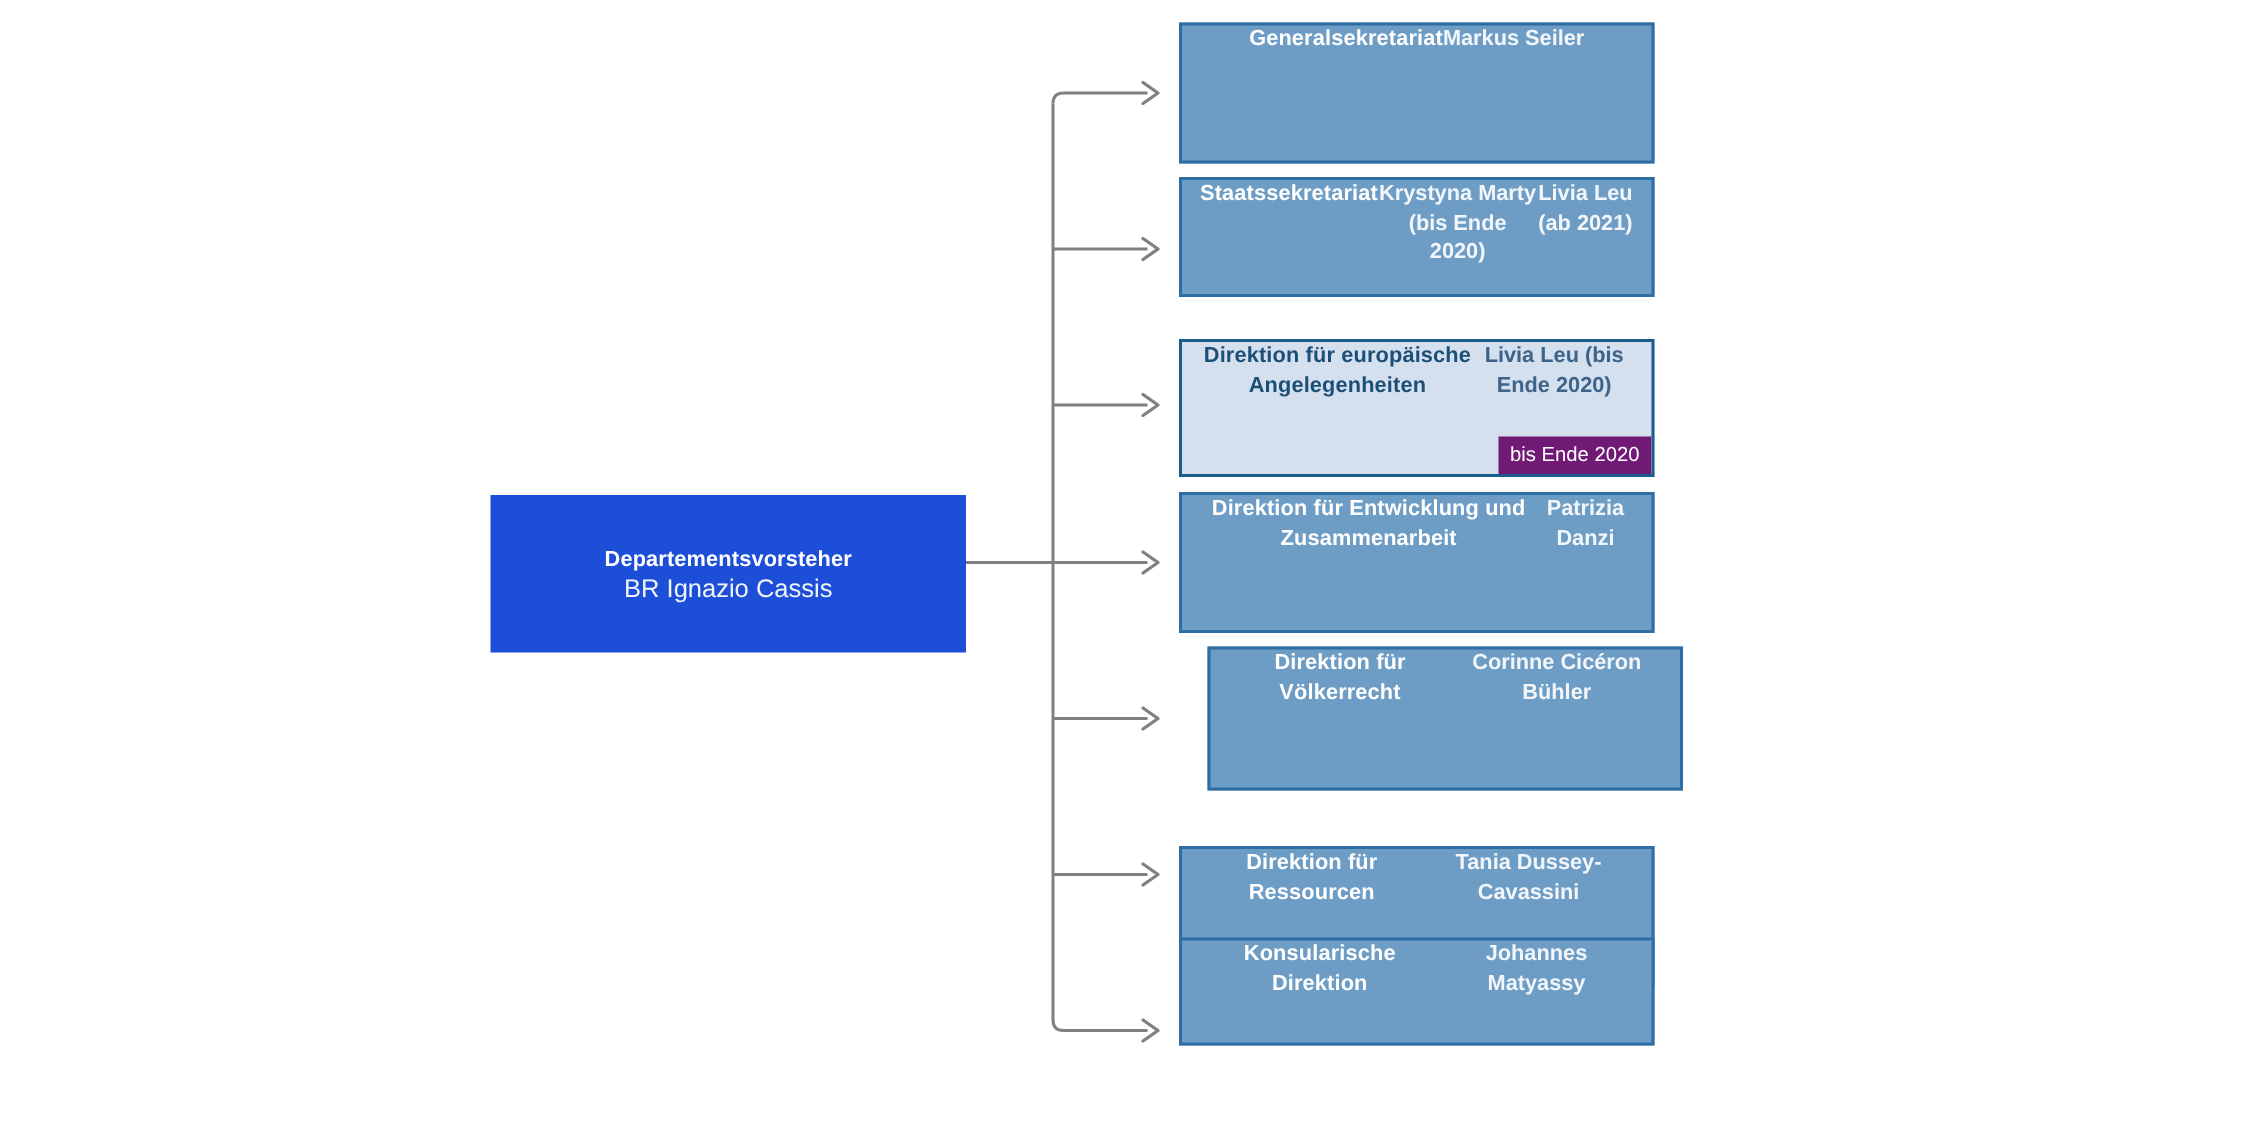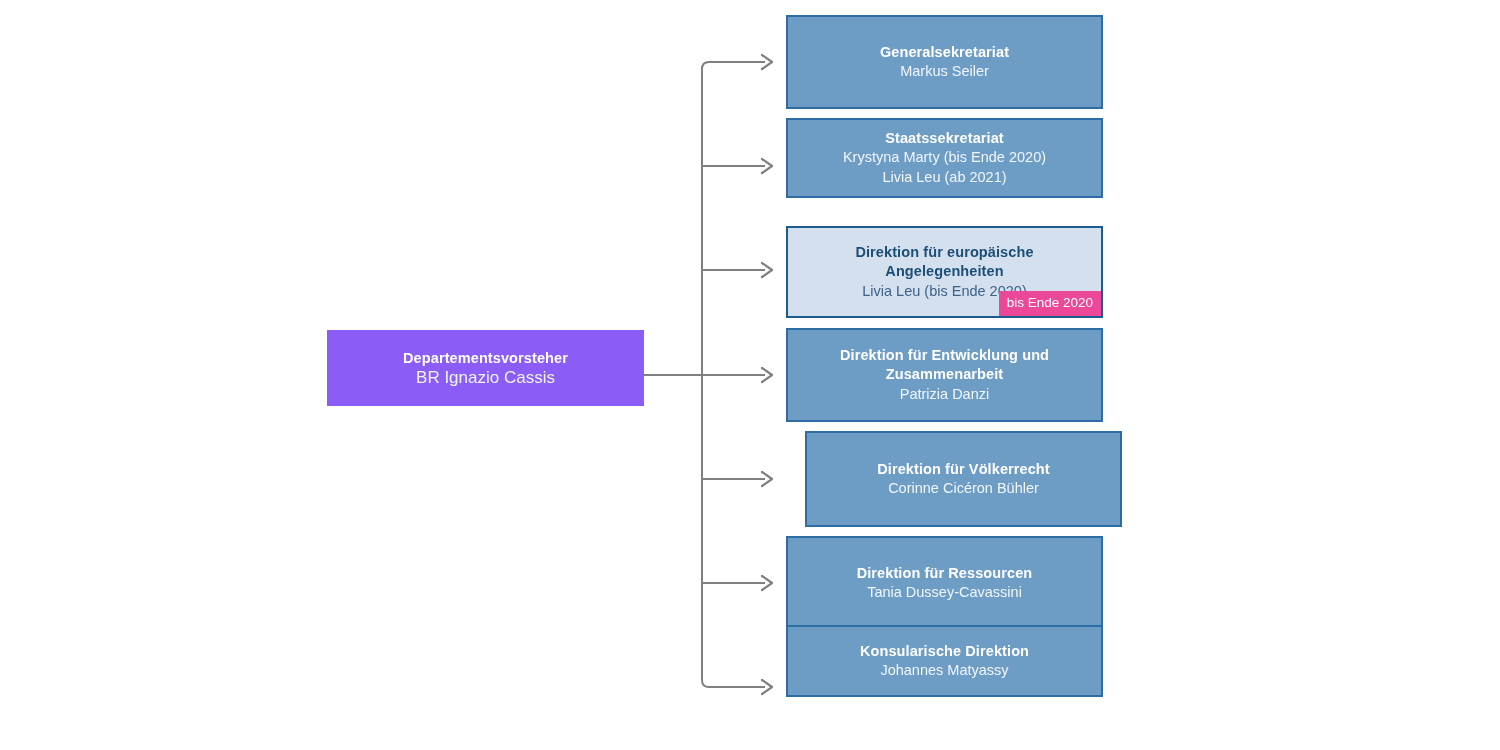--- a/index.html
+++ b/index.html
@@ -33,22 +33,22 @@
     height: 750px;
     pointer-events: none;
   }
 
   
   .root-node {
     position: absolute;
     left: 327px;
     top: 330px;
     width: 317px;
-    height: 76px;
-    background: #8b5cf6;
+    height: 105px;
+    background: #1d4ed8;
     display: flex;
     flex-direction: column;
     align-items: center;
     justify-content: center;
     box-sizing: border-box;
     padding: 0 10px;
   }
   .root-title {
     color: #ffffff;
     font-size: 14.5px;
@@ -67,59 +67,58 @@
 
   
   .child-node {
     position: absolute;
     left: 786px;
     width: 317px;
     box-sizing: border-box;
     background: #6d9dc5;
     border: 2px solid #2e6da4;
     display: flex;
-    flex-direction: column;
-    align-items: center;
+    flex-direction: row;
     justify-content: center;
     padding: 0 12px;
     overflow: hidden;
   }
   .child-title {
     color: #ffffff;
     font-size: 14.5px;
     font-weight: bold;
     line-height: 19.5px;
     text-align: center;
     letter-spacing: 0.1px;
   }
   .child-subtitle {
     color: #f2f6fa;
     font-size: 14.5px;
-    font-weight: normal;
+    font-weight: bold;
     line-height: 19.5px;
     text-align: center;
   }
 
   
   .child-node.is-highlighted {
     background: #d5e0ef;
     border-color: #1b5c8f;
   }
   .child-node.is-highlighted .child-title {
     color: #1c4f78;
   }
   .child-node.is-highlighted .child-subtitle {
     color: #3d6389;
   }
 
   .node-badge {
     position: absolute;
     right: 0;
     bottom: 0;
-    background: #ec4899;
+    background: #701a75;
     color: #ffffff;
     font-size: 13.5px;
     line-height: 14px;
     padding: 5px 8px 6px 8px;
     white-space: nowrap;
   }
 </style>
 </head>
 <body>
 
@@ -174,21 +173,21 @@
   <div class="child-node" style="top:328px;height:94px;">
     <div class="child-title">Direktion für Entwicklung und Zusammenarbeit</div>
     <div class="child-subtitle">Patrizia Danzi</div>
   </div>
 
   <div class="child-node" style="top:431px;height:96px;margin-left:19px;">
     <div class="child-title">Direktion für Völkerrecht</div>
     <div class="child-subtitle">Corinne Cicéron Bühler</div>
   </div>
 
-  <div class="child-node" style="top:536px;height:94px;">
+  <div class="child-node" style="top:564px;height:94px;">
     <div class="child-title">Direktion für Ressourcen</div>
     <div class="child-subtitle">Tania Dussey-Cavassini</div>
   </div>
 
   <div class="child-node" style="top:625px;height:72px;">
     <div class="child-title">Konsularische Direktion</div>
     <div class="child-subtitle">Johannes Matyassy</div>
   </div>
 
 </div>

